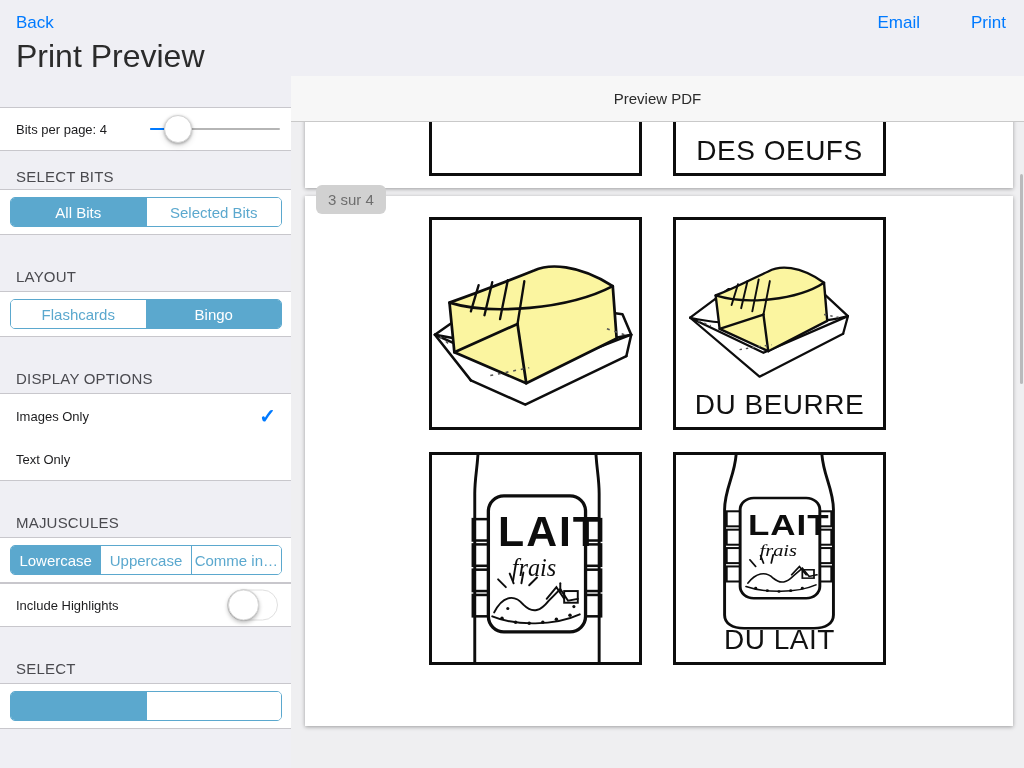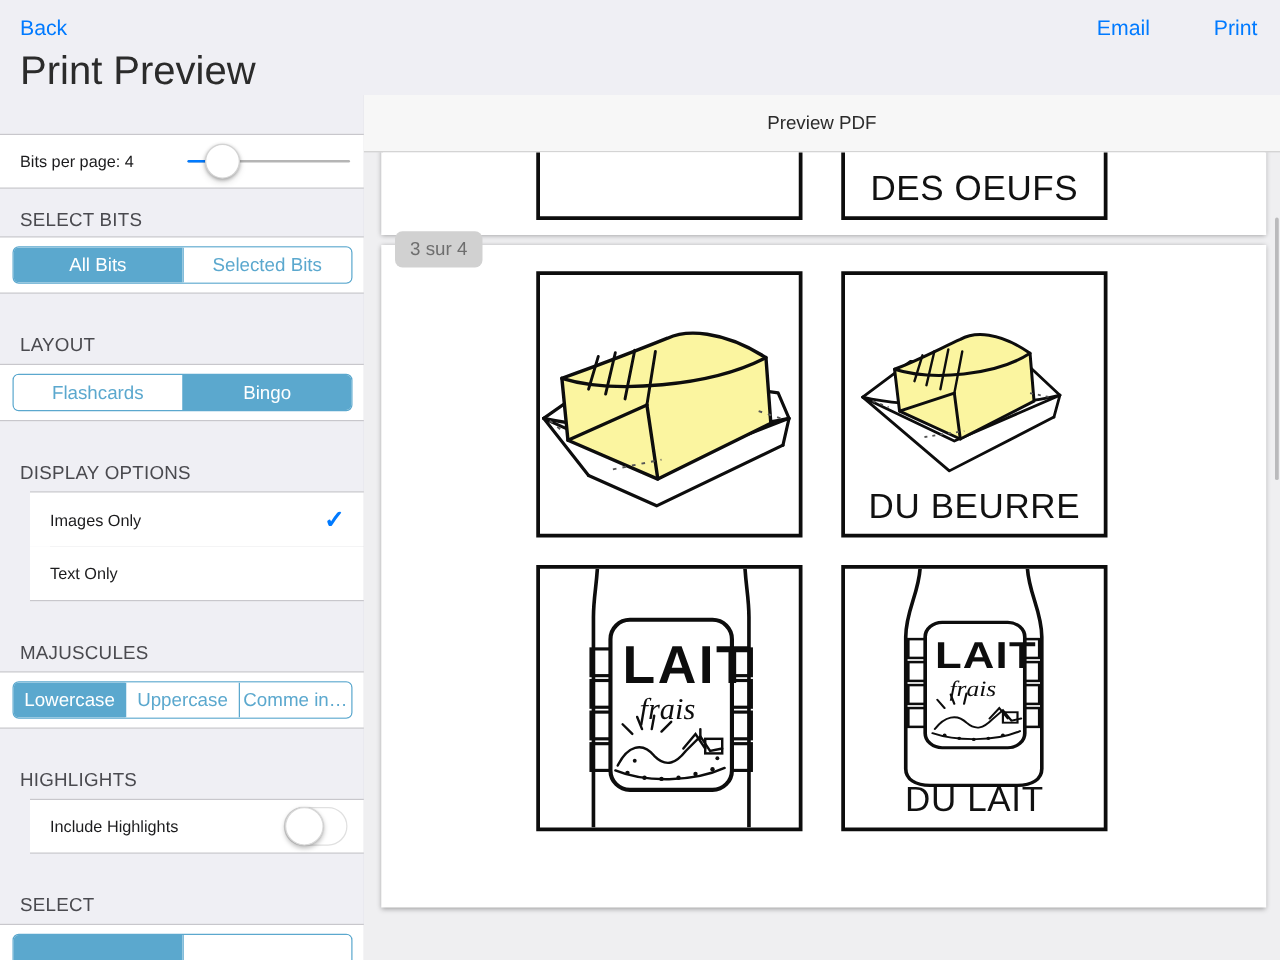--- a/index.html
+++ b/index.html
@@ -78,21 +78,21 @@
   }
   .seg {
     flex: 1 1 0; display: flex; align-items: center; justify-content: center;
     font-size: 15px; color: #5BA8CE; background: #FFFFFF;
     border-left: 1px solid #5BA8CE; cursor: pointer; overflow: hidden;
     white-space: nowrap; text-overflow: ellipsis; padding: 0 3px;
   }
   .seg:first-child { border-left: none; }
   .seg.active { background: #5BA8CE; color: #FFFFFF; }
 
-  .opt-row { height: 44px; margin-left: 24px; }
+  .opt-row { height: 44px; }
   .opt-row.mid { border-top: none; }
   .inner-sep {
     position: absolute; left: 16px; right: 0; bottom: -1px; height: 1px;
     background: #C8C7CC;
   }
   .checkmark {
     position: absolute; right: 16px; top: 50%; transform: translateY(-50%);
     color: #007AFF; font-size: 20px; font-weight: bold; line-height: 1;
   }
 
@@ -221,23 +221,20 @@
       <span>MAJUSCULES</span>
     </div>
     <div class="cell seg-wrap">
       <div class="segmented">
         <div class="seg active">Lowercase</div>
         <div class="seg">Uppercase</div>
         <div class="seg">Comme in…</div>
       </div>
     </div>
 
-    <div class="group-header" style="height:56px;padding-bottom:6px;">
-      <span>HIGHLIGHTS</span>
-    </div>
     <div class="cell opt-row">
       <div class="cell-label">Include Highlights</div>
       <div class="toggle">
         <div class="toggle-knob"></div>
       </div>
     </div>
 
     <div class="group-header" style="height:56px;padding-bottom:6px;">
       <span>SELECT</span>
     </div>

